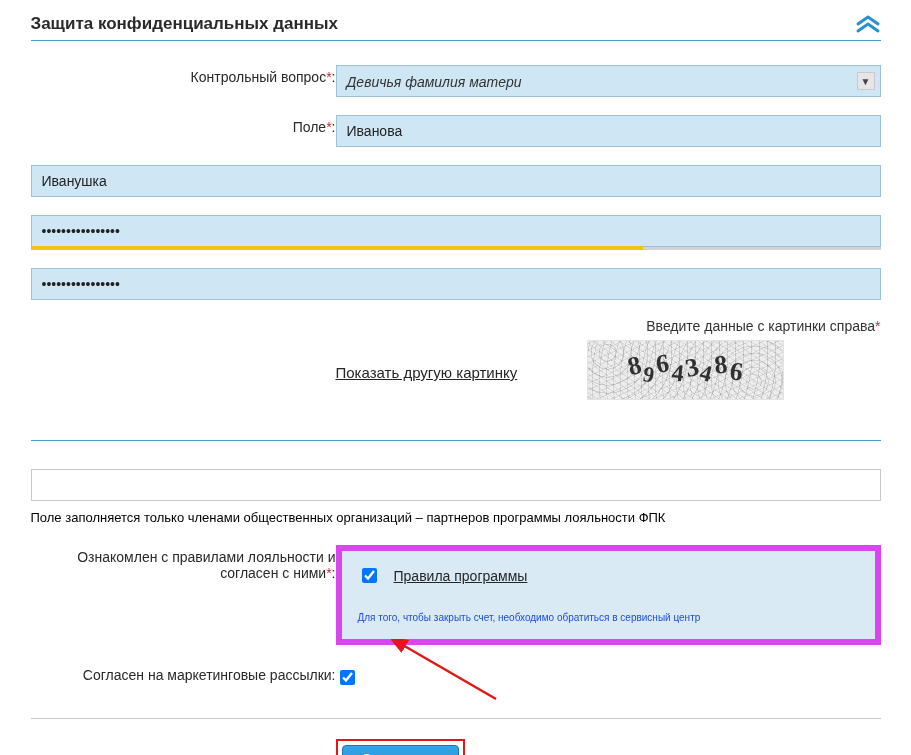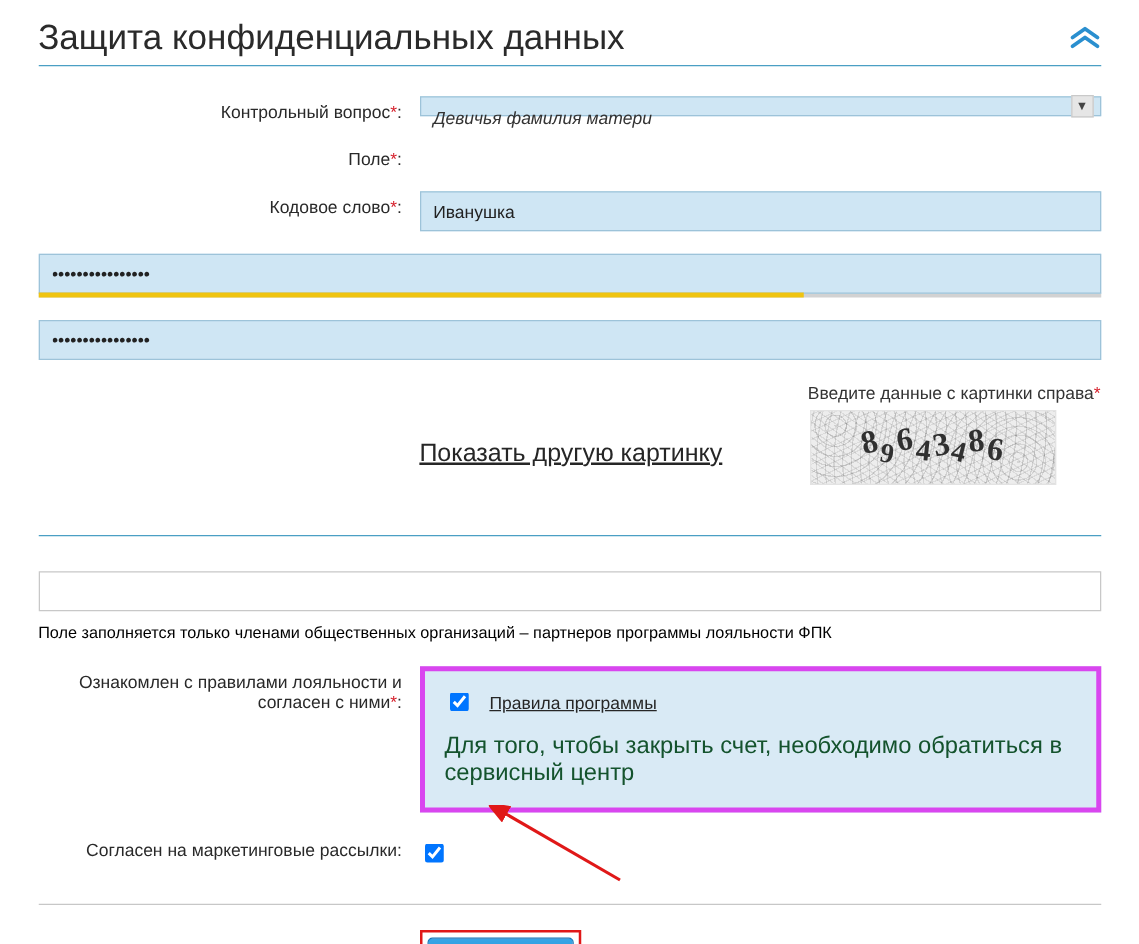--- a/index.html
+++ b/index.html
@@ -18,52 +18,51 @@
   }
   .section-header {
     display: flex;
     align-items: center;
     justify-content: space-between;
     border-bottom: 1px solid #4a9fc4;
     padding-bottom: 6px;
     margin-bottom: 24px;
   }
   .section-title {
-    font-size: 28px;
-    font-weight: normal;
+    font-size: 17px;
+    font-weight: bold;
     color: #2a2a2a;
   }
   .collapse-icon svg { display: block; }
 
   .form-row {
     display: flex;
     align-items: flex-start;
     margin-bottom: 18px;
   }
   .form-label-col {
     width: 305px;
     text-align: right;
-    padding-right: 14px;
     box-sizing: border-box;
     padding-top: 4px;
     color: #292929;
   }
   .req { color: #d6232e; }
   .form-control-col {
     flex: 1;
     min-width: 0;
   }
 
   .select-wrap {
     position: relative;
   }
   .select-box {
     background: #cfe6f4;
     border: 1px solid #9dc3d9;
-    height: 16px;
+    height: 32px;
     line-height: 32px;
     padding: 0 10px;
     box-sizing: border-box;
     font-style: italic;
     color: #333;
   }
   .select-arrow {
     position: absolute;
     right: 6px;
     top: 50%;
@@ -122,21 +121,21 @@
     display: flex;
     align-items: flex-start;
     gap: 70px;
   }
   .captcha-left { }
   .captcha-link {
     display: inline-block;
     margin-top: 8px;
     color: #262626;
     text-decoration: underline;
-    font-size: 20px;
+    font-size: 15px;
   }
   .captcha-img {
     width: 195px;
     height: 58px;
     background: #ededed;
     position: relative;
     overflow: hidden;
     border: 1px solid #e3e3e3;
   }
   .captcha-noise {
@@ -179,41 +178,41 @@
 
   .hint {
     color: #000000;
     font-size: 13px;
     margin-top: 8px;
     line-height: 1.4;
   }
 
   .consent-box {
     background: #d9eaf5;
-    border: 4px solid #d946ef;
+    border: 6px solid #d946ef;
     padding: 14px 16px 16px;
     box-sizing: border-box;
   }
   .consent-top {
     display: flex;
     align-items: center;
     gap: 14px;
   }
   .consent-checkbox {
     width: 15px;
     height: 15px;
   }
   .rules-link {
     color: #262626;
     text-decoration: underline;
   }
   .consent-note {
-    color: #14532d;
-    margin-top: 14px;
-    font-size: 19px;
+    color: #1d4ed8;
+    margin-top: 26px;
+    font-size: 10px;
   }
 
   .arrow-annot {
     position: relative;
     height: 0;
   }
   .arrow-annot svg {
     position: absolute;
     left: 360px;
     top: -24px;
@@ -274,26 +273,26 @@
         <div class="select-box">Девичья фамилия матери</div>
         <div class="select-arrow">▼</div>
       </div>
     </div>
   </div>
 
   <div class="form-row">
     <div class="form-label-col">
       <span>Поле</span><span class="req">*</span>:
     </div>
-  </div>
-
-  <div class="form-row">
-    <div class="form-label-col">
-      <span>Кодовое слово</span><span class="req">*</span>:
-    </div>
+    <div class="form-control-col">
+      <input type="text" class="text-input" value="Иванова" style="">
+    </div>
+  </div>
+
+  <div class="form-row">
     <div class="form-control-col">
       <input type="text" class="text-input" value="Иванушка" style="">
     </div>
   </div>
 
   <div class="form-row">
     <div class="form-control-col">
       <div class="pw-wrap">
         <input type="text" class="text-input" value="••••••••••••••••" style="">
         <div class="pw-strength">

